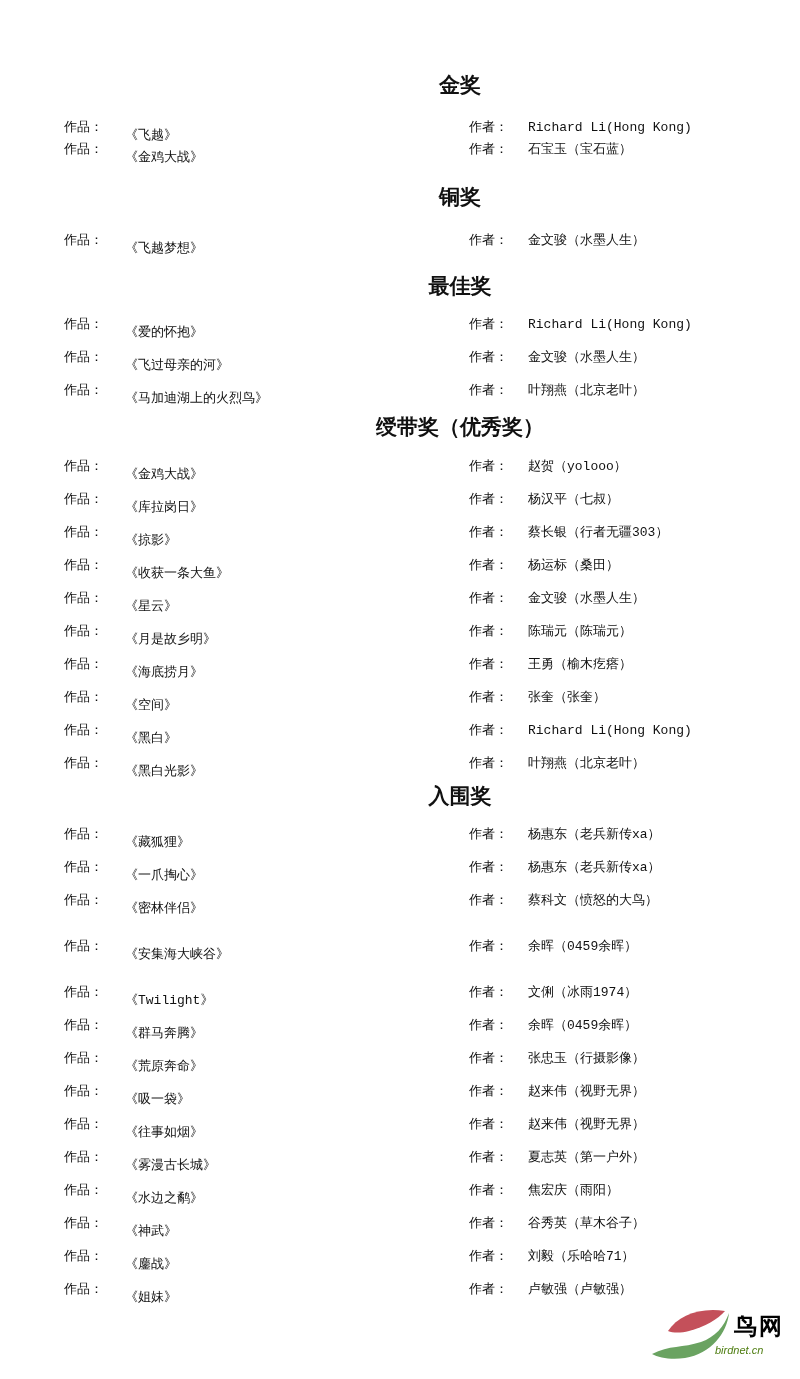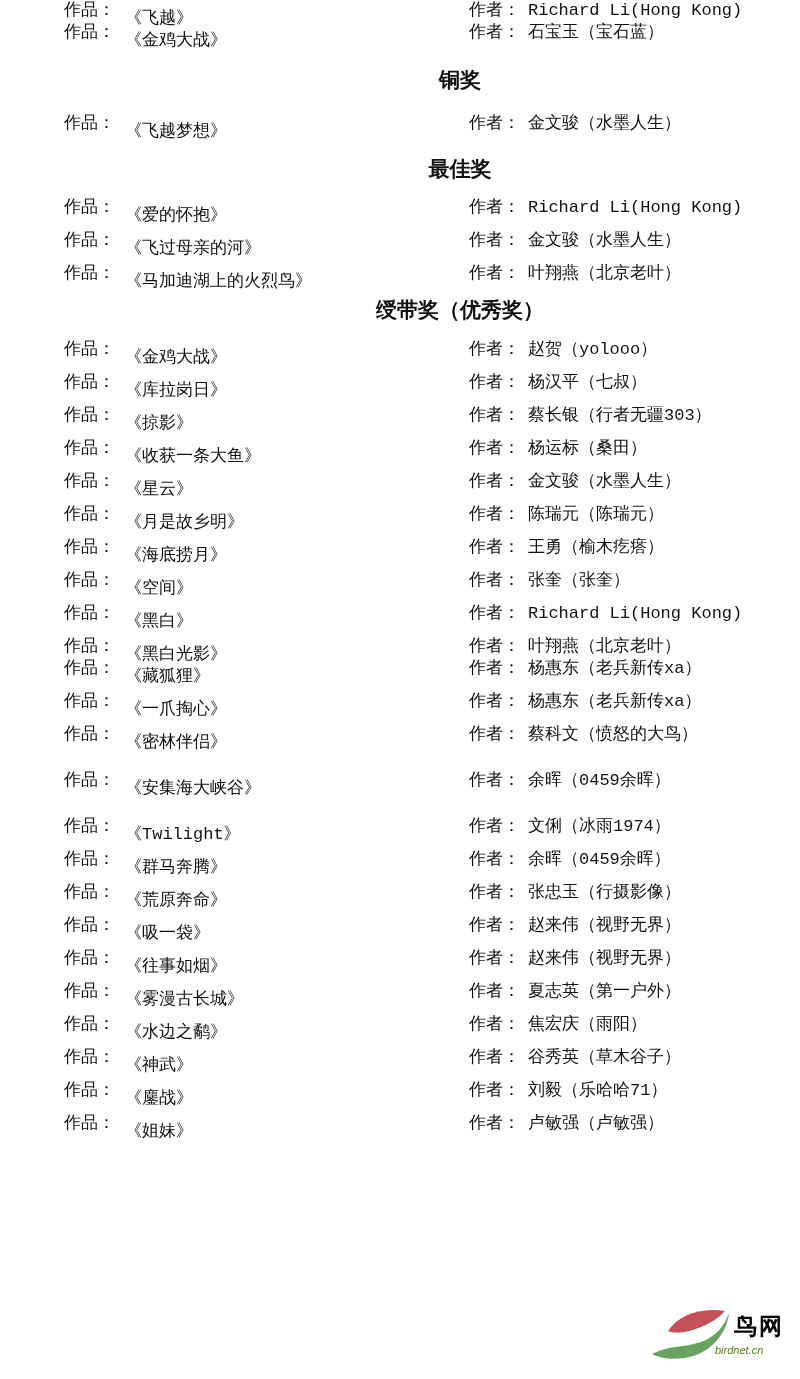--- a/index.html
+++ b/index.html
@@ -25,21 +25,21 @@
   .section:nth-of-type(1) .award-title { margin: 72px 0 19px; }
   .section:nth-of-type(2) .award-title { margin: 25px 0 19px; }
   .section:nth-of-type(3) .award-title { margin: 23px 0 20px; }
   .section:nth-of-type(4) .award-title { margin: 21px 0 15px; }
   .section:nth-of-type(5) .award-title { margin: 12px 0 16px; }
   .section:nth-of-type(6) .award-title { margin: 8px 0 15px; }
 
   .entry-row {
     position: relative;
     height: 22px;
-    font-size: 17px;
+    font-size: 13px;
     line-height: 22px;
     white-space: nowrap;
   }
   .entry-row + .entry-row { margin-top: 11px; }
   .entry-row.gap-large { margin-top: 24px; }
 
   .work-label   { position: absolute; left: 64px;  top: 0; }
   .work-title   { position: absolute; left: 125px; top: 8px; }
   .author-label { position: absolute; left: 469px; top: 0; }
   .author-name  { position: absolute; left: 528px; top: 0; }
@@ -66,20 +66,21 @@
     color: #4d7c0f;
   }
 </style>
 </head>
 <body>
 
 <div class="page">
 
   <main>
     <section class="section">
+      <div class="award-title">金奖</div>
 
     <div class="entry-row">
       <span class="work-label">作品：</span>
       <span class="work-title">《飞越》</span>
       <span class="author-label">作者：</span>
       <span class="author-name">Richard Li(Hong Kong)</span>
     </div>
   </section>
 
     <section class="section">
@@ -196,20 +197,21 @@
 
     <div class="entry-row">
       <span class="work-label">作品：</span>
       <span class="work-title">《黑白光影》</span>
       <span class="author-label">作者：</span>
       <span class="author-name">叶翔燕（北京老叶）</span>
     </div>
   </section>
 
     <section class="section">
+      <div class="award-title">入围奖</div>
 
     <div class="entry-row">
       <span class="work-label">作品：</span>
       <span class="work-title">《藏狐狸》</span>
       <span class="author-label">作者：</span>
       <span class="author-name">杨惠东（老兵新传xa）</span>
     </div>
 
     <div class="entry-row">
       <span class="work-label">作品：</span>

